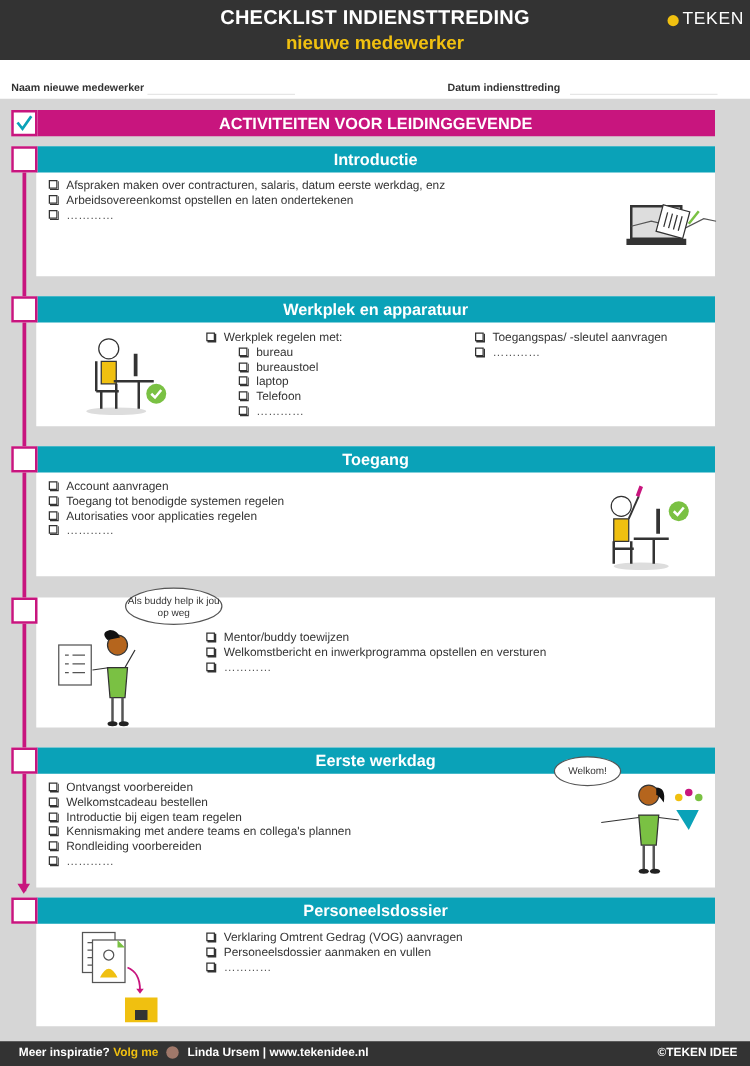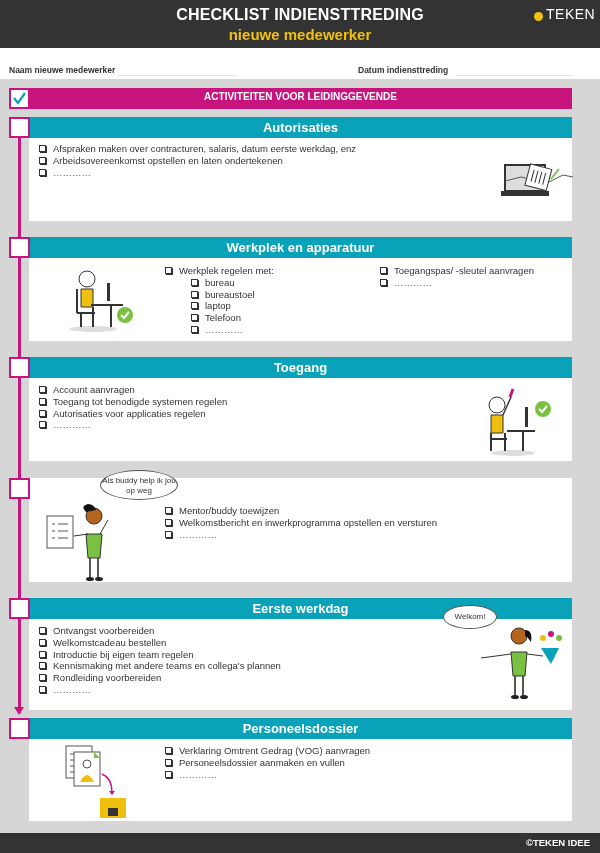--- a/index.html
+++ b/index.html
@@ -8,21 +8,21 @@
   .header .title { color: #ffffff; font-weight: bold; font-size: 16px; position: absolute; left: 0; right: 0; top: 6px; letter-spacing: 0.2px; }
   .header .subtitle { color: #f0c010; font-weight: bold; font-size: 15px; position: absolute; left: 0; right: 0; top: 26px; }
   .logo { position: absolute; right: 10px; top: 6px; width: 70px; height: 38px; text-align: right; }
   .logo .t1 { position: absolute; left: 26px; top: 0; color: #fff; font-size: 14px; letter-spacing: 0.5px; }
   .logo .t2 { position: absolute; left: 22px; top: 13px; color: #fff; font-size: 22px; letter-spacing: 0.5px; margin-top: 24px; }
   .logo .bulb { position: absolute; left: 14px; top: 6px; width: 9px; height: 9px; border-radius: 50%; background: #f0c010; }
   .infobar { position: absolute; left: 0; top: 48px; width: 600px; height: 31px; background: #fff; }
   .infobar .lbl { position: absolute; top: 17px; font-size: 8.5px; font-weight: bold; color: #333; }
   .infobar .line { position: absolute; top: 27px; height: 1px; background: #e6e6e6; }
   .mainbar { position: absolute; left: 9px; top: 88px; width: 563px; height: 21px; background: #c8157e; }
-  .mainbar .txt { position: absolute; left: 20px; right: 0; top: 3px; text-align: center; color: #fff; font-weight: bold; font-size: 10px; }
+  .mainbar .txt { position: absolute; left: 20px; right: 0; top: 3px; text-align: center; color: #fff; font-weight: bold; font-size: 13px; }
   .chk { position: absolute; width: 21px; height: 21px; background: #fff; border: 2px solid #c8157e; }
   .chk.checked svg { position: absolute; left: 1px; top: 1px; }
   .vline { position: absolute; left: 18px; top: 128px; width: 3px; height: 585px; background: #c8157e; }
   .arrow { position: absolute; left: 14px; top: 707px; width: 0; height: 0; border-left: 5px solid transparent; border-right: 5px solid transparent; border-top: 8px solid #c8157e; }
   .section { position: absolute; left: 29px; width: 543px; background: #fff; }
   .section .shead { height: 21px; background: #0aa2b8; color: #fff; font-weight: bold; font-size: 13px; text-align: center; line-height: 21px; }
   .items { position: absolute; font-size: 9.5px; color: #333; line-height: 11.8px; }
   .item { white-space: nowrap; }
   .item .box { display: inline-block; width: 7px; height: 7px; border: 1px solid #333; margin-right: 7px; position: relative; top: 0px; box-shadow: 1px 1px 0 #333; }
   .item.sub { padding-left: 26px; }
@@ -60,21 +60,21 @@
 <div class="chk checked" style="left:9px;top:88px">
   <svg width="15" height="15" viewBox="0 0 15 15">
       <path d="M2 7 L6 12 L13 2" stroke="#0aa2b8" stroke-width="2.2" fill="none"></path>
     </svg>
 </div>
 
 <div class="vline"></div>
 <div class="arrow"></div>
 
 <div class="section" style="top:117px;height:104px">
-  <div class="shead">Autorisaties</div>
+  <div class="shead">Introductie</div>
   <div class="items" style="left:10px;top:26px">
     <div class="item"><span class="box"></span><span>Afspraken maken over contracturen, salaris, datum eerste werkdag, enz</span></div>
     <div class="item"><span class="box"></span><span>Arbeidsovereenkomst opstellen en laten ondertekenen</span></div>
     <div class="item"><span class="box"></span><span class="dots">…………</span></div>
   </div>
   <svg class="illus" style="left:472px;top:44px" width="72" height="38" viewBox="0 0 72 38">
     <rect x="4" y="4" width="40" height="26" fill="#ddd" stroke="#333" stroke-width="2"></rect>
     <rect x="0" y="30" width="48" height="5" fill="#333"></rect>
     <path d="M4 20 L20 16 L46 22 L62 14 L72 16" stroke="#555" fill="none" stroke-width="1"></path>
     <g transform="rotate(15 40 18)">
@@ -205,14 +205,20 @@
 </div>
 
 <div class="chk" style="left:9px;top:117px"></div>
 <div class="chk" style="left:9px;top:237px"></div>
 <div class="chk" style="left:9px;top:357px"></div>
 <div class="chk" style="left:9px;top:478px"></div>
 <div class="chk" style="left:9px;top:598px"></div>
 <div class="chk" style="left:9px;top:718px"></div>
 
 <div class="footer">
+  <div class="l">
+    <span>Meer inspiratie?</span>
+    <span class="y">Volg me</span>
+    <span style="display:inline-block;width:10px;height:10px;border-radius:50%;background:#a0786a;vertical-align:middle;margin:0 4px"></span>
+    <span>Linda Ursem | www.tekenidee.nl</span>
+  </div>
   <div class="r">©TEKEN IDEE</div>
 </div>
 
 </body></html>

